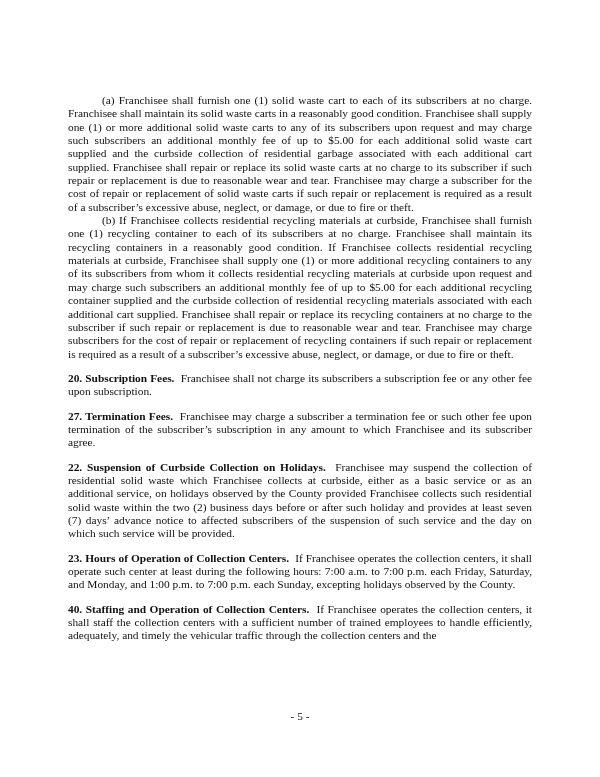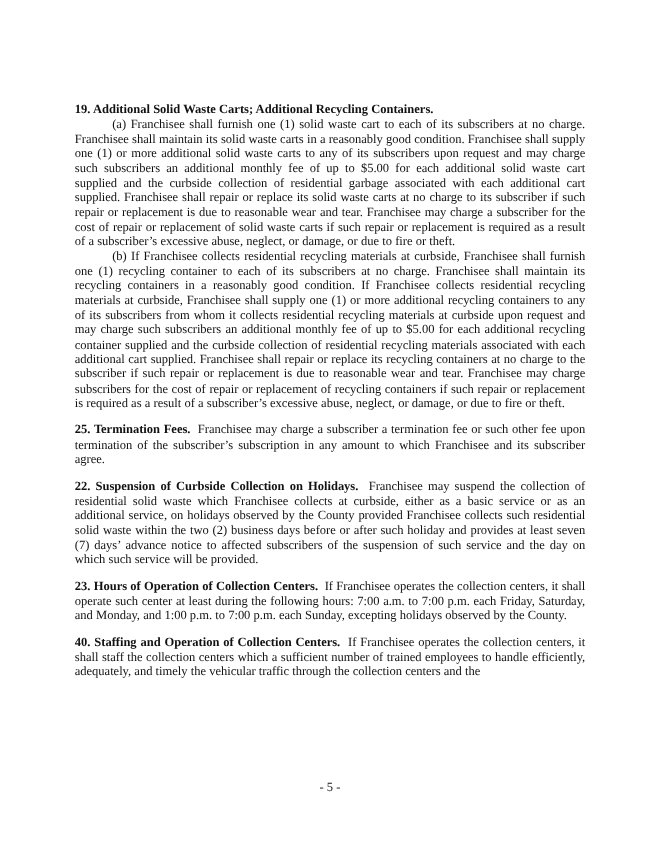--- a/index.html
+++ b/index.html
@@ -70,39 +70,41 @@
   }
 </style>
 </head>
 <body>
 
 <div class="page">
 
   <div class="content">
 
     <div class="section">
-      <div class="heading-line">19.  Additional Solid Waste Carts; Additional Recycling Containers.</div>
       <p class="para indent"><span>(a) Franchisee shall furnish one (1) solid waste cart to each of its subscribers at no charge.  Franchisee shall maintain its solid waste carts in a reasonably good condition.  Franchisee shall supply one (1) or more additional solid waste carts to any of its subscribers upon request and may charge such subscribers an additional monthly fee of up to $5.00 for each additional solid waste cart supplied and the curbside collection of residential garbage associated with each additional cart supplied.  Franchisee shall repair or replace its solid waste carts at no charge to its subscriber if such repair or replacement is due to reasonable wear and tear.  Franchisee may charge a subscriber for the cost of repair or replacement of solid waste carts if such repair or replacement is required as a result of a subscriber’s excessive abuse, neglect, or damage, or due to fire or theft.</span></p>
       <p class="para indent"><span>(b) If Franchisee collects residential recycling materials at curbside, Franchisee shall furnish one (1) recycling container to each of its subscribers at no charge.  Franchisee shall maintain its recycling containers in a reasonably good condition. If Franchisee collects residential recycling materials at curbside, Franchisee shall supply one (1) or more additional recycling containers to any of its subscribers from whom it collects residential recycling materials at curbside upon request and may charge such subscribers an additional monthly fee of up to $5.00 for each additional recycling container supplied and the curbside collection of residential recycling materials associated with each additional cart supplied. Franchisee shall repair or replace its recycling containers at no charge to the subscriber if such repair or replacement is due to reasonable wear and tear.  Franchisee may charge subscribers for the cost of repair or replacement of recycling containers if such repair or replacement is required as a result of a subscriber’s excessive abuse, neglect, or damage, or due to fire or theft.</span></p>
     </div>
 
+    <div class="section">
+      <p class="para"><span class="runin">20. Subscription Fees.</span><span class="runin-gap">&nbsp; </span><span>Franchisee shall not charge its subscribers a subscription fee or any other fee upon subscription.</span></p>
+    </div>
 
     <div class="section">
-      <p class="para"><span class="runin">25. Termination Fees.</span><span class="runin-gap">&nbsp; </span><span>Franchisee may charge a subscriber a termination fee or such other fee upon termination of the subscriber’s subscription in any amount to which Franchisee and its subscriber agree.</span></p>
+      <p class="para"><span class="runin">27. Termination Fees.</span><span class="runin-gap">&nbsp; </span><span>Franchisee may charge a subscriber a termination fee or such other fee upon termination of the subscriber’s subscription in any amount to which Franchisee and its subscriber agree.</span></p>
     </div>
 
     <div class="section">
       <p class="para"><span class="runin">22. Suspension of Curbside Collection on Holidays.</span><span class="runin-gap">&nbsp; </span><span>Franchisee may suspend the collection of residential solid waste which Franchisee collects at curbside, either as a basic service or as an additional service, on holidays observed by the County provided Franchisee collects such residential solid waste within the two (2) business days before or after such holiday and provides at least seven (7) days’ advance notice to affected subscribers of the suspension of such service and the day on which such service will be provided.</span></p>
     </div>
 
     <div class="section">
       <p class="para"><span class="runin">23. Hours of Operation of Collection Centers.</span><span class="runin-gap">&nbsp; </span><span>If Franchisee operates the collection centers, it shall operate such center at least during the following hours: 7:00 a.m. to 7:00 p.m. each Friday, Saturday, and Monday, and 1:00 p.m. to 7:00 p.m. each Sunday, excepting holidays observed by the County.</span></p>
     </div>
 
     <div class="section">
-      <p class="para"><span class="runin">40. Staffing and Operation of Collection Centers.</span><span class="runin-gap">&nbsp; </span><span>If Franchisee operates the collection centers, it shall staff the collection centers which a sufficient number of trained employees to handle efficiently, adequately, and timely the vehicular traffic through the collection centers and the</span></p>
+      <p class="para"><span class="runin">40. Staffing and Operation of Collection Centers.</span><span class="runin-gap">&nbsp; </span><span>If Franchisee operates the collection centers, it shall staff the collection centers with a sufficient number of trained employees to handle efficiently, adequately, and timely the vehicular traffic through the collection centers and the</span></p>
     </div>
 
   </div>
 
   <div class="page-number">- 5 -</div>
 
 </div>
 
 </body></html>

